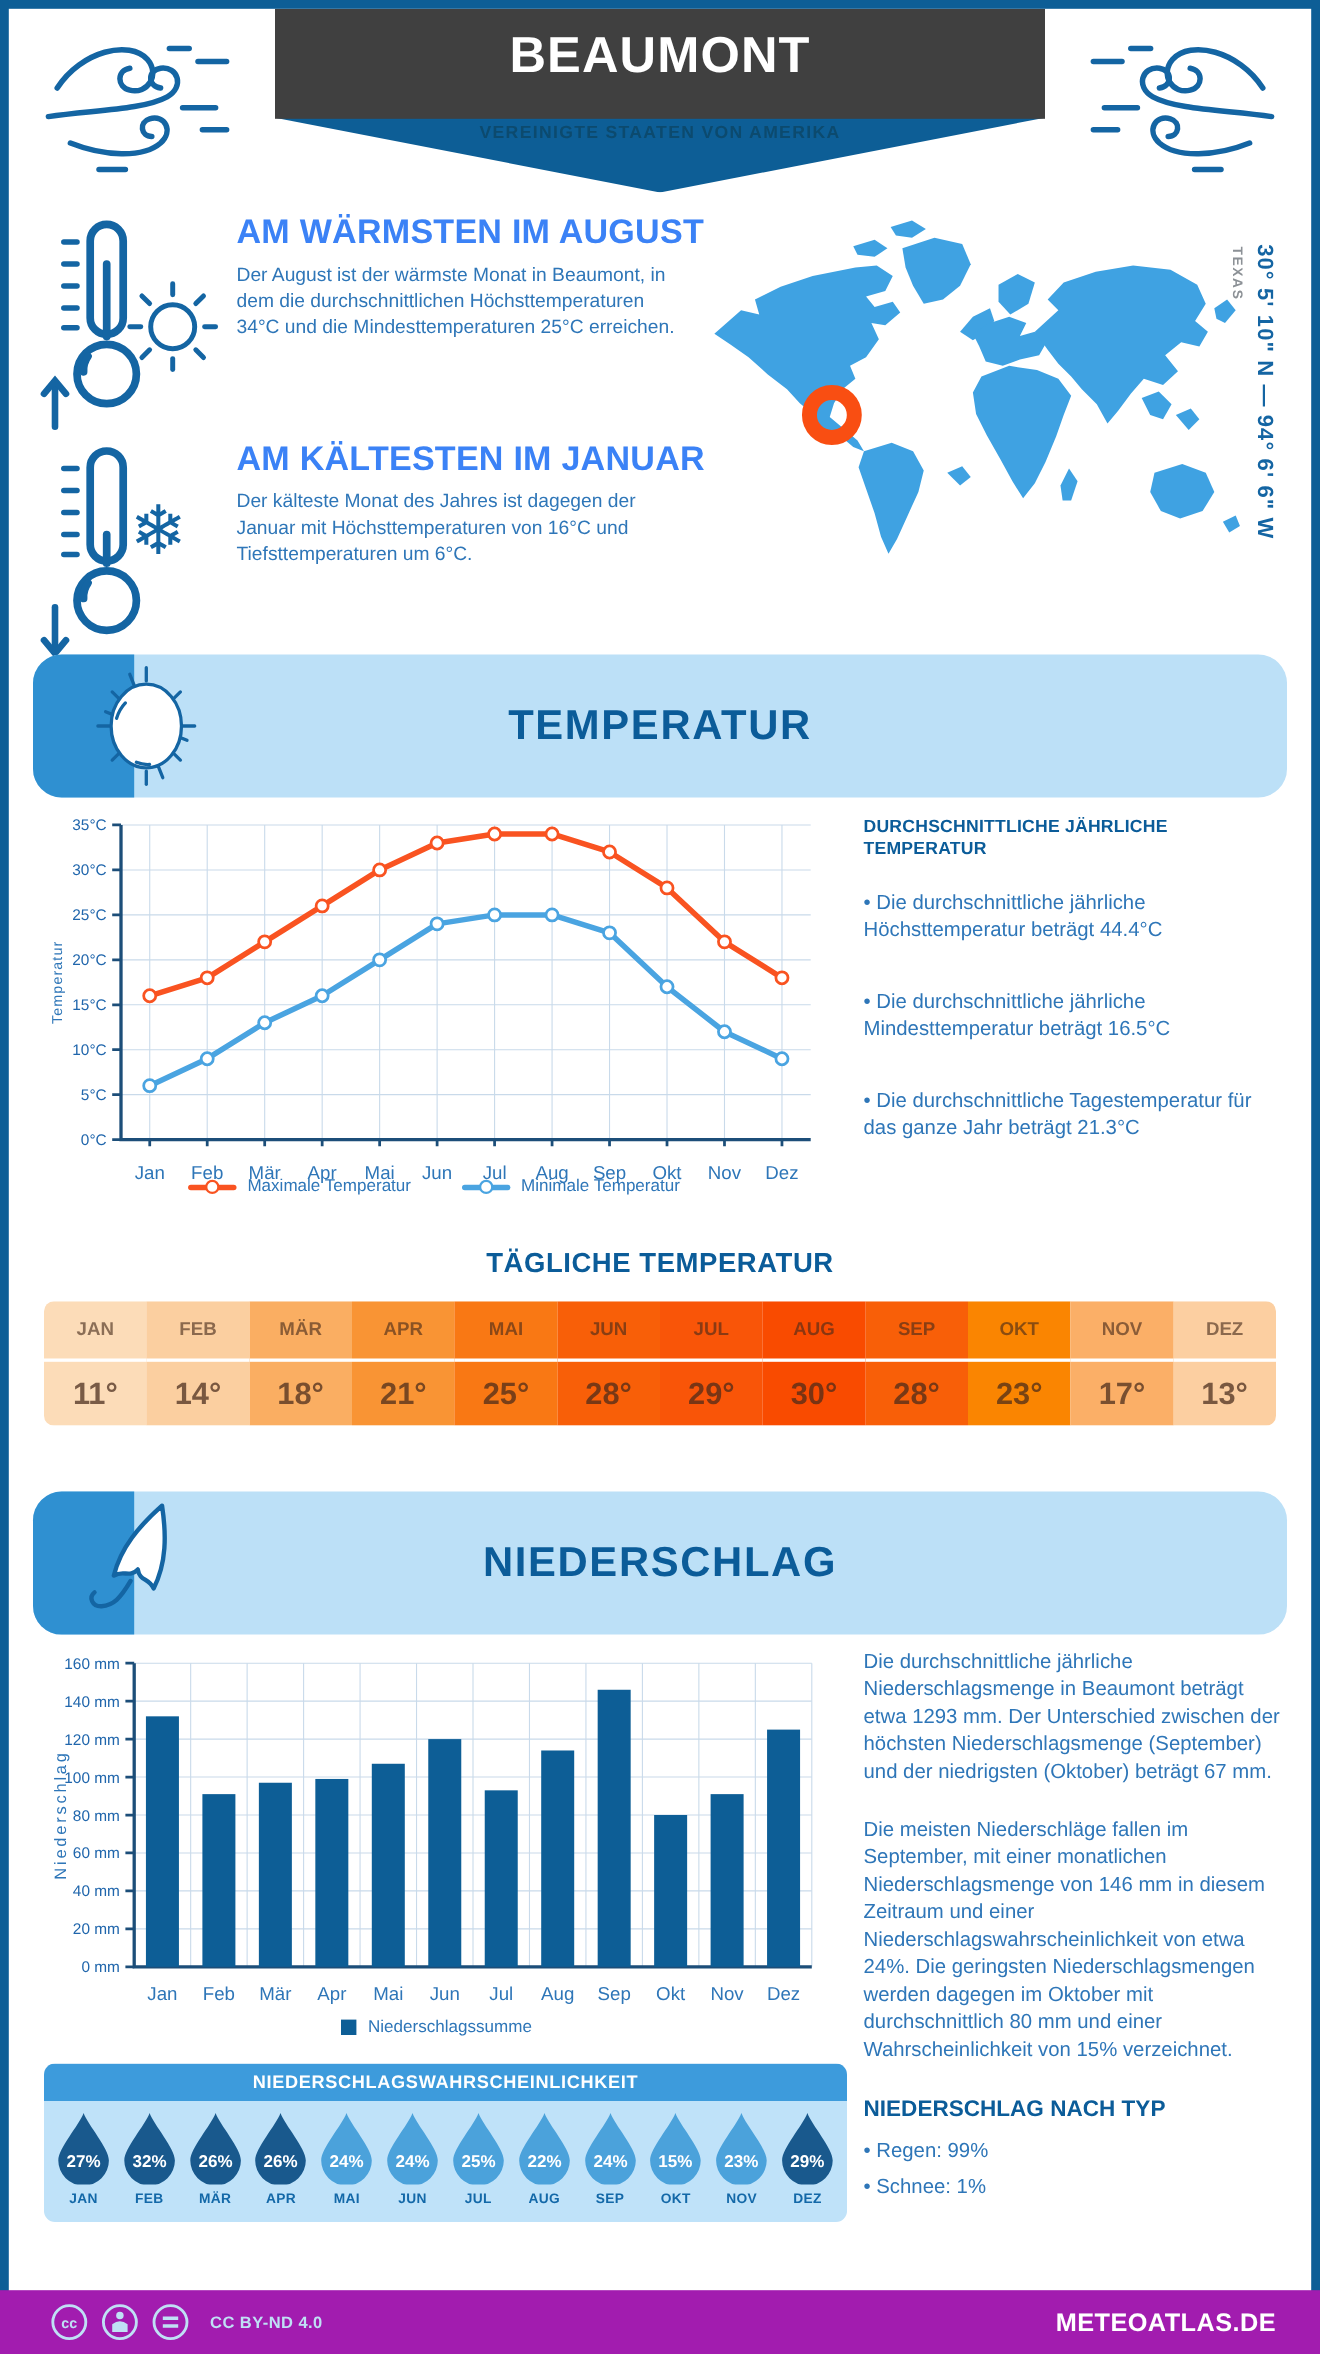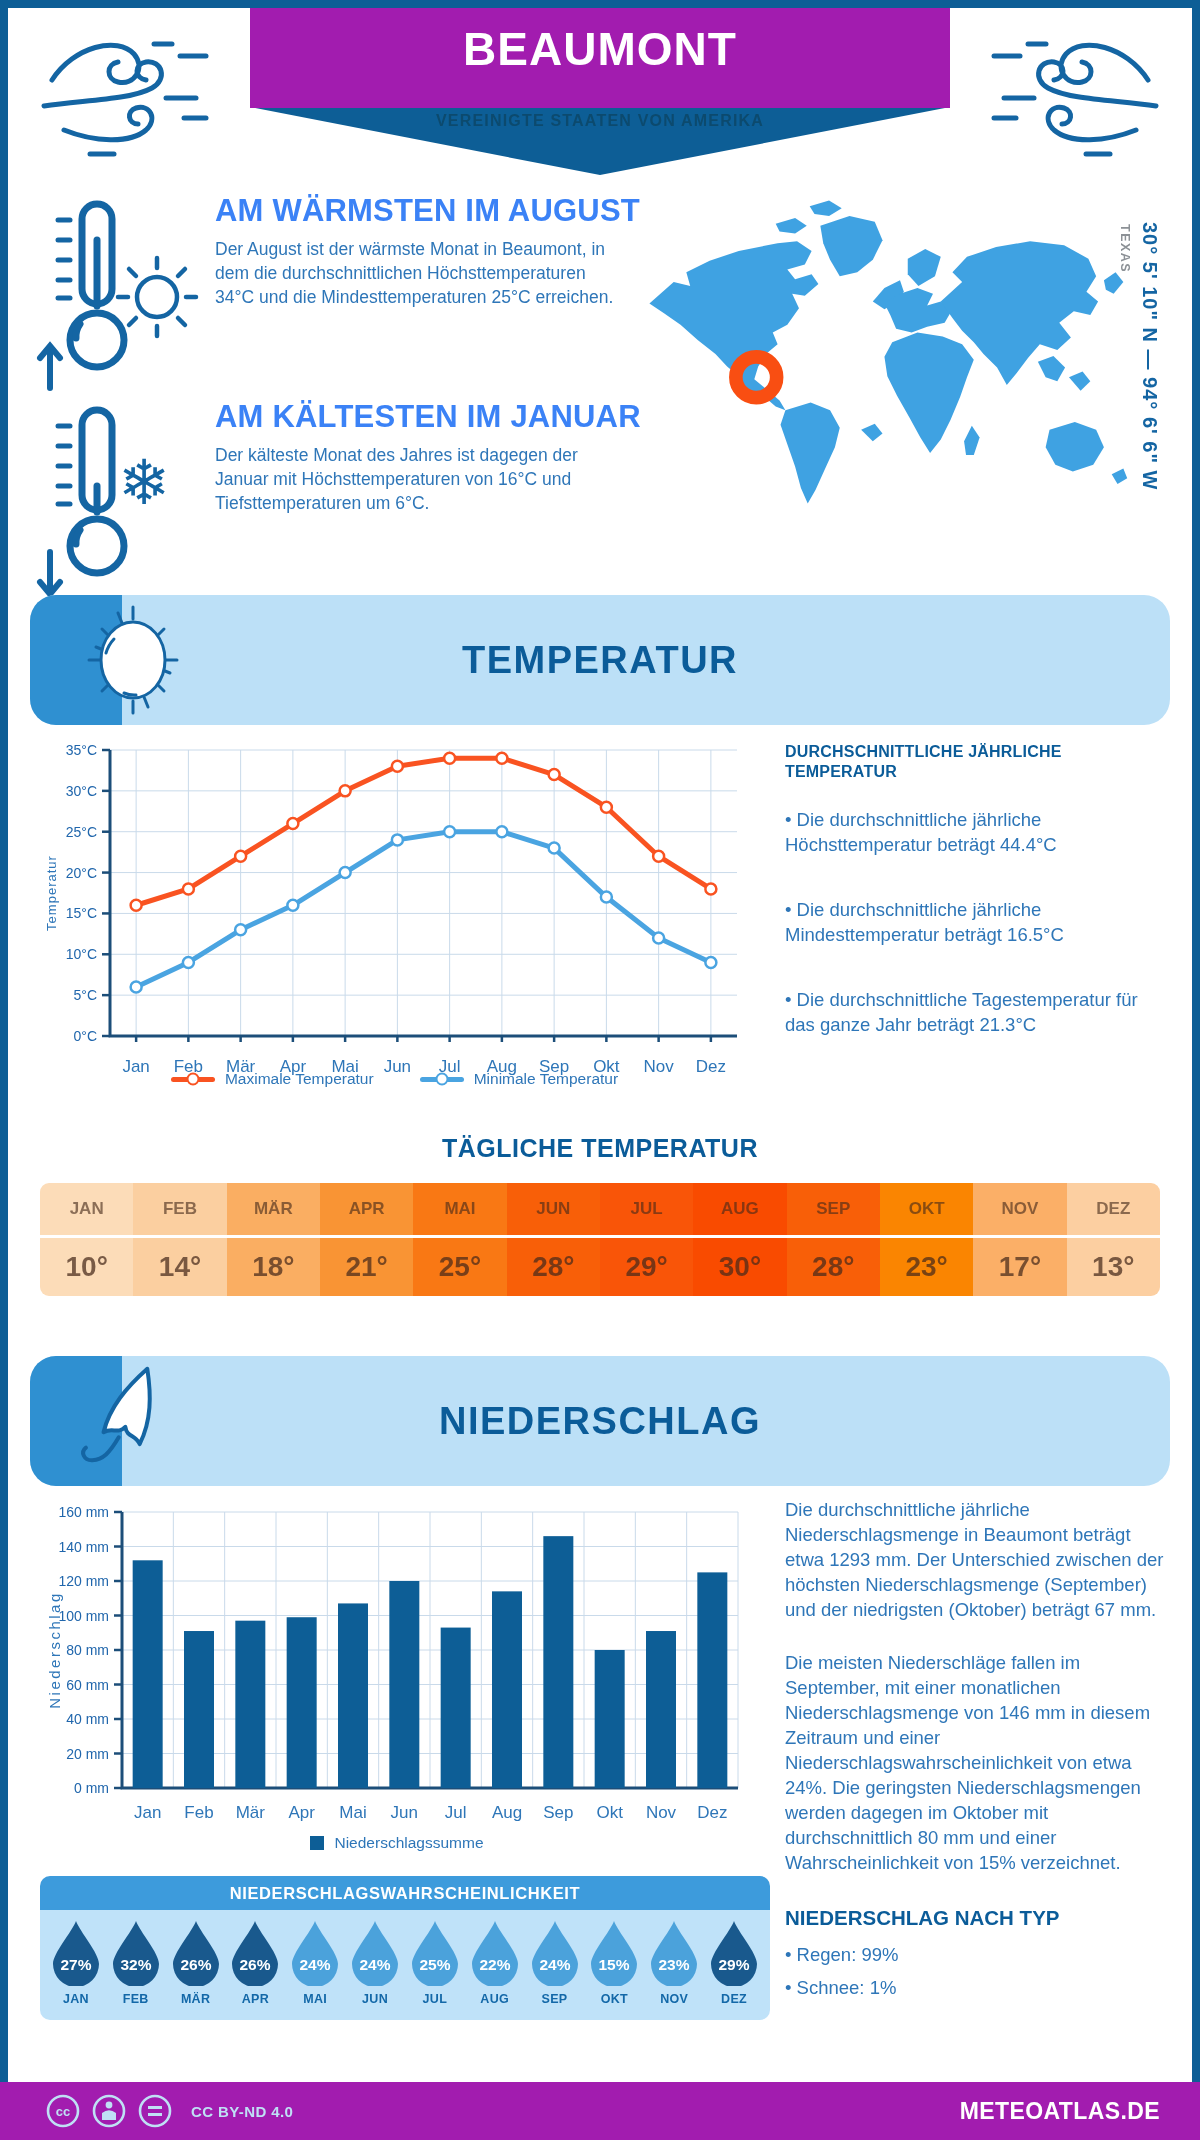--- a/index.html
+++ b/index.html
@@ -4,21 +4,21 @@
 <style>
   html,body{margin:0;padding:0;background:#e8edf2;}
   .page{
     position:relative;width:1200px;height:2140px;margin:0 auto;background:#fff;
     font-family:"Liberation Sans","DejaVu Sans",sans-serif;overflow:hidden;
   }
   .frame{position:absolute;inset:0;border:8px solid #0D5E96;pointer-events:none;z-index:50;}
   .abs{position:absolute;}
 
   
-  .banner{left:250px;top:8px;width:700px;height:100px;background:#a21caf;text-align:center;z-index:5;}
+  .banner{left:250px;top:8px;width:700px;height:100px;background:#404040;text-align:center;z-index:5;}
   .banner-point{left:250px;top:107px;width:700px;height:68px;background:#0D5E96;
     clip-path:polygon(0 0,100% 0,50% 100%);z-index:4;}
   .app-title{margin:0;padding-top:14px;color:#fff;font-size:46px;font-weight:700;letter-spacing:1px;}
   .app-subtitle{left:250px;top:112px;width:700px;text-align:center;color:#0c4a6e;font-size:16px;
     font-weight:700;letter-spacing:1.2px;z-index:6;}
 
   
   .hl-title{font-size:31px;font-weight:700;color:#3b82f6;letter-spacing:.2px;}
   .hl-text{font-size:17.5px;line-height:1.36;color:#2E76B8;width:414px;}
   .snowflake{font-family:"DejaVu Sans",sans-serif;font-size:62px;color:#1465A3;line-height:1;}
@@ -327,21 +327,21 @@
     <h3>DURCHSCHNITTLICHE JÄHRLICHE TEMPERATUR</h3>
     <div class="bullet">• Die durchschnittliche jährliche Höchsttemperatur beträgt 44.4°C</div>
     <div class="bullet">• Die durchschnittliche jährliche Mindesttemperatur beträgt 16.5°C</div>
     <div class="bullet">• Die durchschnittliche Tagestemperatur für das ganze Jahr beträgt 21.3°C</div>
   </div>
 
   <div class="abs tbl-title" style="top:1134px;">TÄGLICHE TEMPERATUR</div>
   <div class="daily-table abs" id="daily-table">
       <div class="daily-col" style="background: rgb(252, 220, 184);">
         <div class="daily-month">JAN</div>
-        <div class="daily-val">10°</div>
+        <div class="daily-val">11°</div>
       </div>
       <div class="daily-col" style="background: rgb(251, 207, 160);">
         <div class="daily-month">FEB</div>
         <div class="daily-val">14°</div>
       </div>
       <div class="daily-col" style="background: rgb(250, 174, 98);">
         <div class="daily-month">MÄR</div>
         <div class="daily-val">18°</div>
       </div>
       <div class="daily-col" style="background: rgb(249, 148, 52);">

